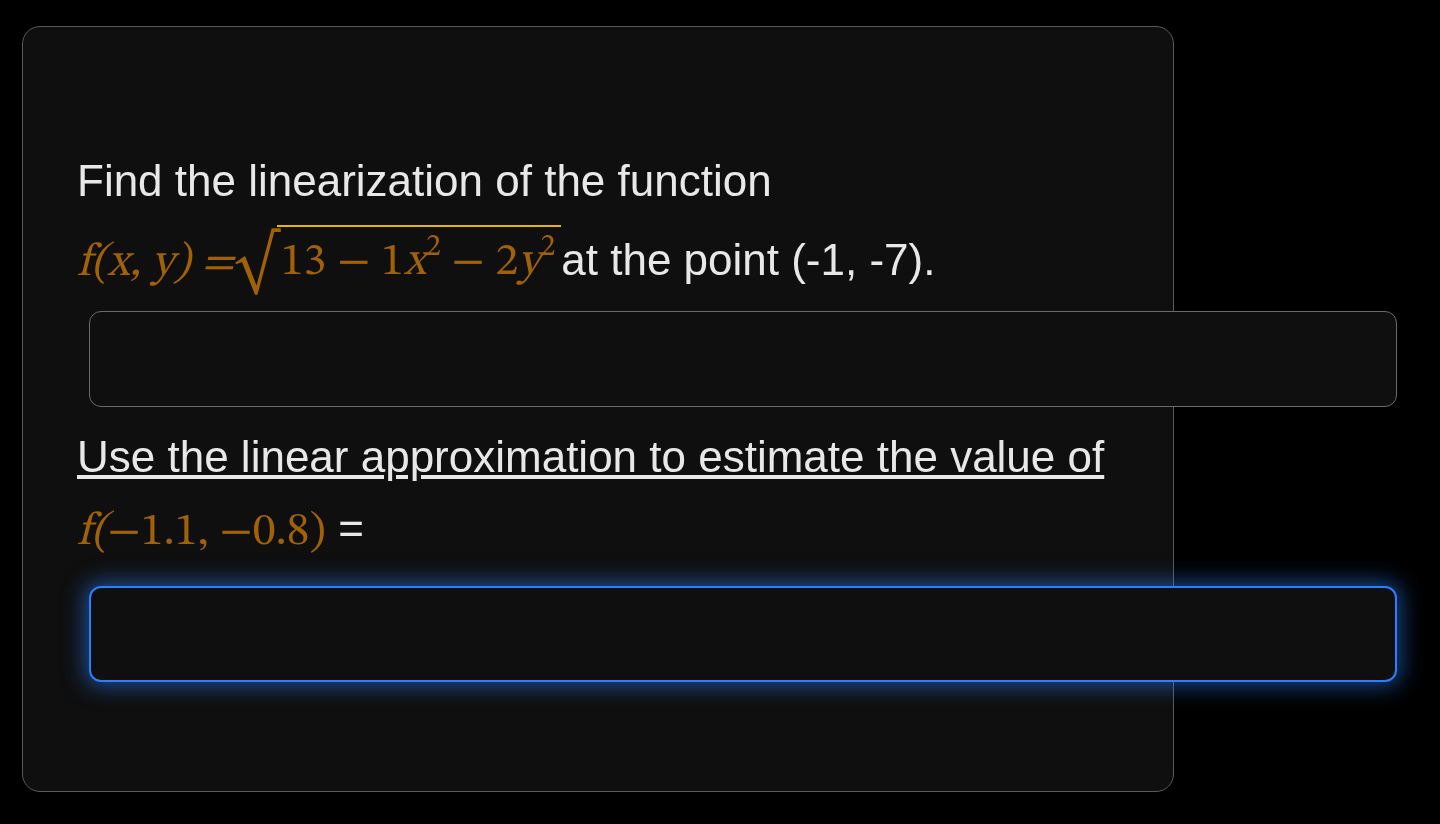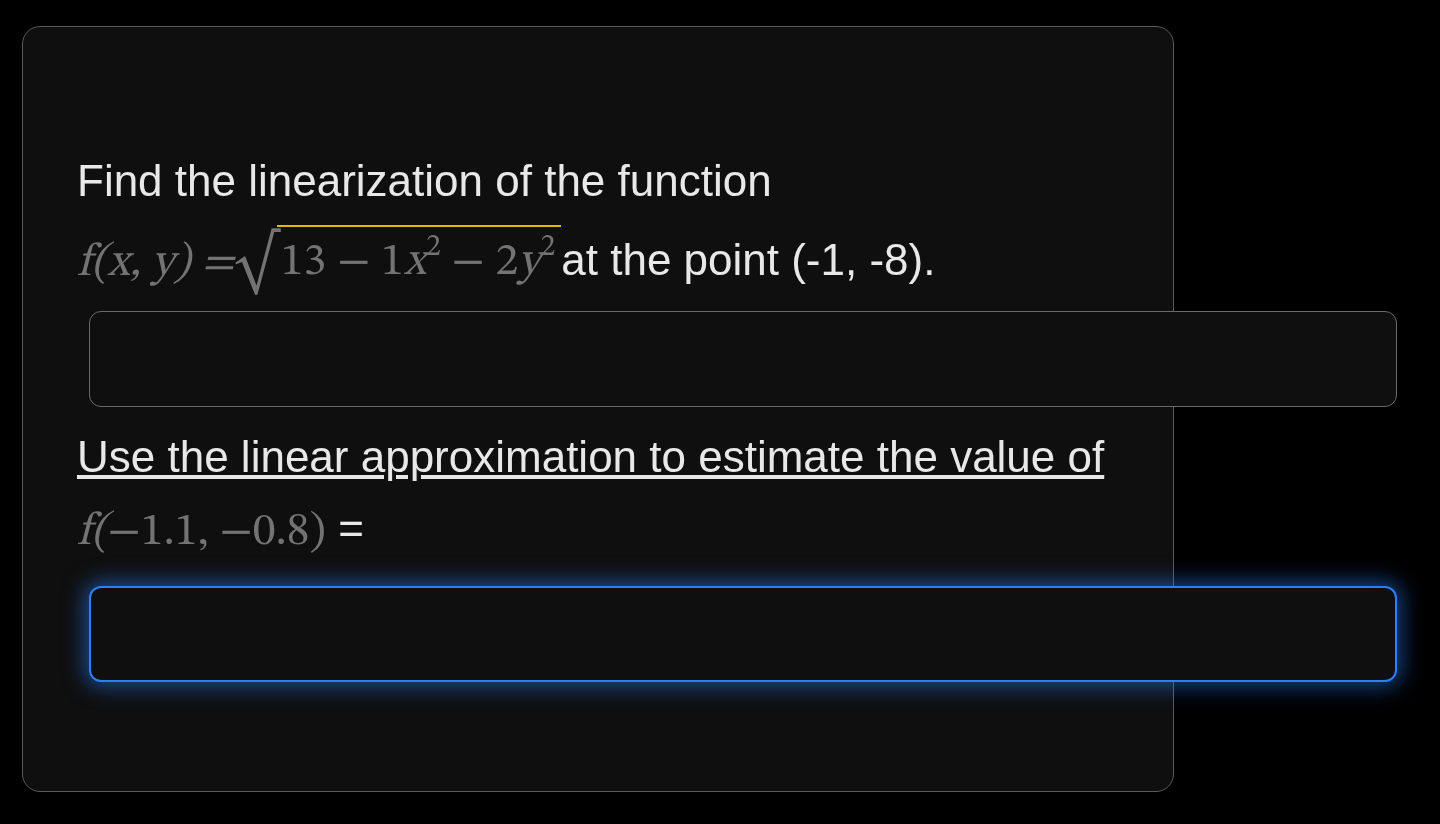--- a/index.html
+++ b/index.html
@@ -25,21 +25,21 @@
     border-radius: 18px;
     padding: 120px 54px 40px 54px;
   }
   .text-line {
     color: #e8e8e8;
     font-size: 44px;
     line-height: 1.55;
   }
   .math {
     font-family: "Cambria Math", "STIX Two Math", "Latin Modern Math", "Times New Roman", serif;
-    color: #737373;
+    color: #a16207;
     font-size: 46px;
   }
   .line1 {
     margin-bottom: 10px;
   }
   .line2 {
     display: flex;
     align-items: baseline;
     flex-wrap: wrap;
     margin-bottom: 0px;
@@ -114,21 +114,21 @@
     <span class="math sqrt-wrap">
       <span class="surd">√</span>
       <span class="radicand">
         <span>13</span>
         <span> − </span>
         <span>1</span><span class="italic">x</span><span class="sup">2</span>
         <span> − </span>
         <span>2</span><span class="italic">y</span><span class="sup">2</span>
       </span>
     </span>
-    <span> at the point (-1, -8).</span>
+    <span> at the point (-1, -7).</span>
   </div>
 
 
   <input type="text" class="input-box" value="" style="">
 
   <div class="text-line line4">Use the linear approximation to estimate the value of</div>
 
   <div class="text-line line5">
     <span class="math italic">f(</span><span class="math">−1.1, −0.8</span><span class="math">)</span><span> = </span>
   </div>

